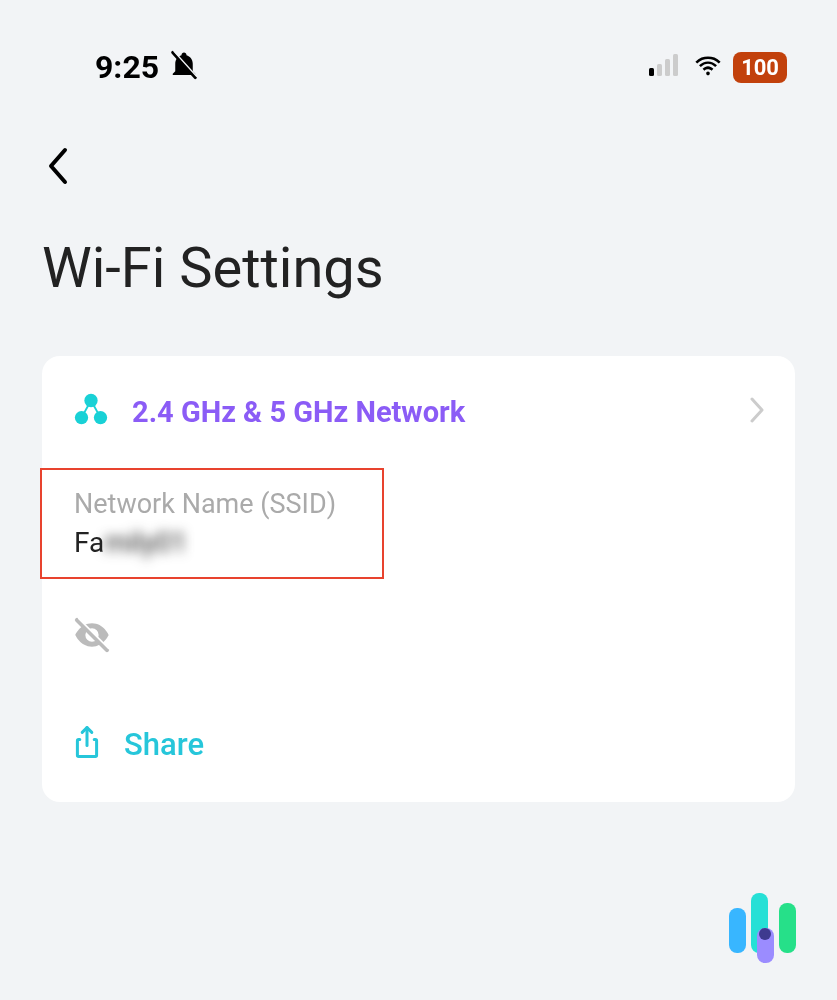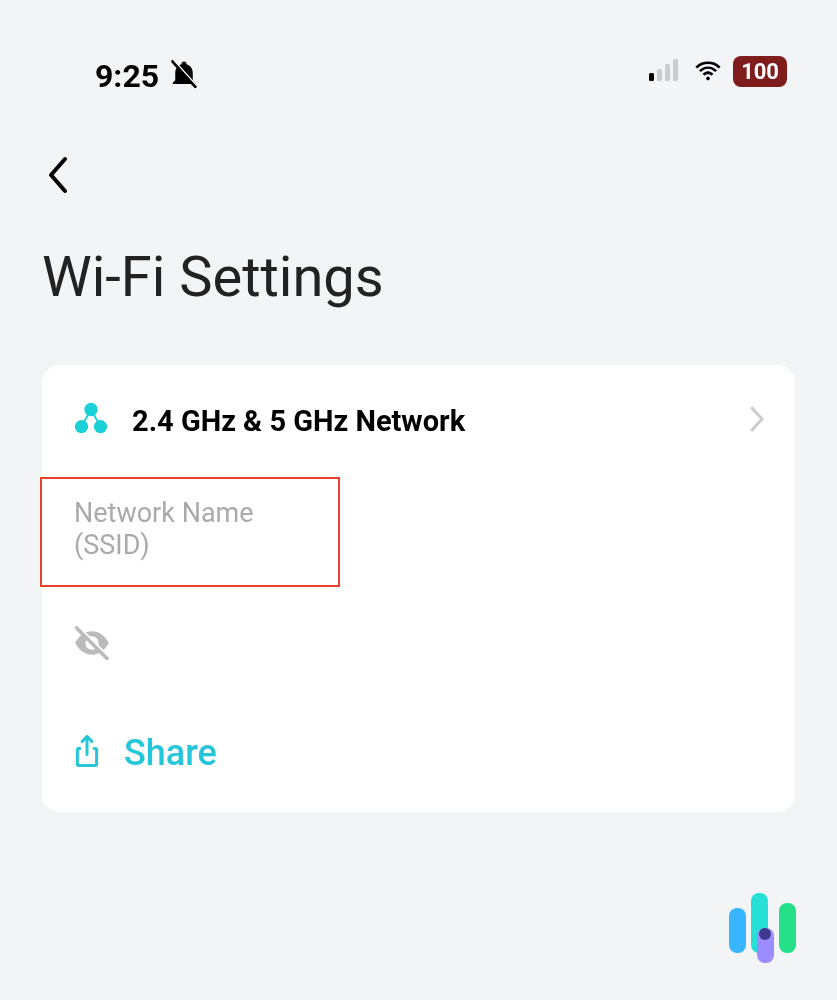--- a/index.html
+++ b/index.html
@@ -18,34 +18,33 @@
     .status-bar {
       display: flex;
       justify-content: space-between;
       align-items: center;
       padding: 48px 50px 20px 95px;
     }
     .status-left {
       display: flex;
       align-items: center;
       gap: 10px;
-      margin-top: 9px;
     }
     .time {
       font-size: 32px;
       font-weight: 700;
       color: #000;
     }
     .status-right {
       display: flex;
       align-items: center;
       gap: 10px;
     }
     .battery-box {
-      background: #7f1d1d;
+      background: #c2410c;
       color: #fff;
       font-size: 22px;
       font-weight: 700;
       padding: 3px 8px;
       border-radius: 8px;
       display: flex;
       align-items: center;
     }
     .back-button {
       padding: 40px 0 0 45px;
@@ -69,33 +68,33 @@
       padding: 35px 30px;
       cursor: pointer;
       position: relative;
     }
     .network-icon {
       margin-right: 22px;
     }
     .network-label {
       font-size: 29px;
       font-weight: 700;
-      color: #000000;
+      color: #8b5cf6;
       flex: 1;
     }
     .chevron {
       color: #c8c8c8;
     }
     .field-group {
       padding: 18px 30px 18px 30px;
     }
     .ssid-group {
       border: 2px solid #e8432e;
       margin: 0 11px 0 -2px;
-      width: 300px;
+      width: 344px;
       padding: 18px 30px 18px 32px;
     }
     .field-label {
       font-size: 27px;
       color: #aaa;
       margin-bottom: 6px;
     }
     .field-value {
       font-size: 28px;
       color: #222;
@@ -115,21 +114,21 @@
       cursor: pointer;
     }
     .share-row {
       display: flex;
       align-items: center;
       gap: 22px;
       padding: 15px 30px 38px 30px;
       cursor: pointer;
     }
     .share-text {
-      font-size: 36px;
+      font-size: 31px;
       font-weight: 500;
       color: #26c6da;
     }
     .corner-logo {
       position: absolute;
       bottom: 28px;
       right: 28px;
     }
   </style>
 </head>
@@ -191,20 +190,23 @@
     <span class="network-label">2.4 GHz &amp; 5 GHz Network</span>
     <span class="chevron">
       <svg width="16" height="28" viewBox="0 0 16 28" fill="none" stroke="#ccc" stroke-width="3" stroke-linecap="round" stroke-linejoin="round">
         <polyline points="3,3 13,14 3,25"></polyline>
       </svg>
     </span>
   </div>
 
   <div class="field-group ssid-group">
     <div class="field-label">Network Name (SSID)</div>
+    <div class="field-value">
+      <span>Fa</span><span class="blurred-text">mily01</span>
+    </div>
   </div>
 
   <div class="password-row">
     <span class="eye-icon">
       <svg width="40" height="40" viewBox="0 0 24 24" fill="#bbb">
         <path d="M12 5c-7 0-10 7-10 7s3 7 10 7 10-7 10-7-3-7-10-7zm0 11a4 4 0 110-8 4 4 0 010 8z"></path>
         <line x1="3" y1="3" x2="21" y2="21" stroke="#bbb" stroke-width="2.5" stroke-linecap="round"></line>
         <line x1="3" y1="3" x2="21" y2="21" stroke="#fff" stroke-width="1" stroke-linecap="round" transform="translate(1,-1)"></line>
       </svg>
     </span>

